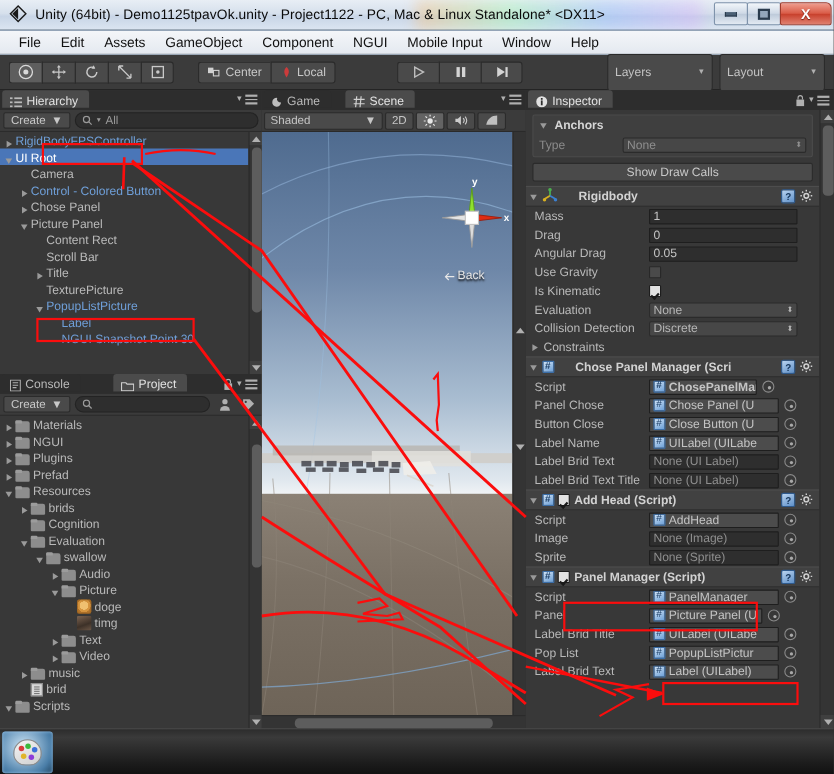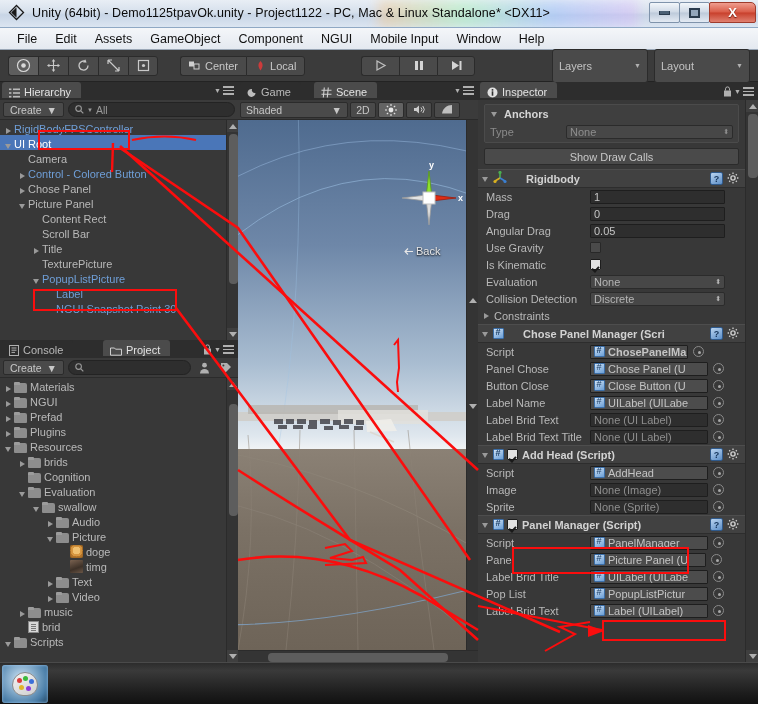--- a/index.html
+++ b/index.html
@@ -489,27 +489,27 @@
         <div class="trow">
           <span style="flex: 0 0 4px;"></span>
           <span class="arrow r"></span>
           <span class="folder"></span>
           <span class="nm-plain">NGUI</span>
         </div>
         <div class="trow">
           <span style="flex: 0 0 4px;"></span>
           <span class="arrow r"></span>
           <span class="folder"></span>
+          <span class="nm-plain">Plugins</span>
+        </div>
+        <div class="trow">
+          <span style="flex: 0 0 4px;"></span>
+          <span class="arrow r"></span>
+          <span class="folder"></span>
           <span class="nm-plain">Prefad</span>
-        </div>
-        <div class="trow">
-          <span style="flex: 0 0 4px;"></span>
-          <span class="arrow r"></span>
-          <span class="folder"></span>
-          <span class="nm-plain">Plugins</span>
         </div>
         <div class="trow">
           <span style="flex: 0 0 4px;"></span>
           <span class="arrow d"></span>
           <span class="folder"></span>
           <span class="nm-plain">Resources</span>
         </div>
         <div class="trow">
           <span style="flex: 0 0 18px;"></span>
           <span class="arrow r"></span>
@@ -930,21 +930,21 @@
           <div class="irow">
             <span class="ilabel">Script</span>
             <span class="ifield obj" style="width: 118px;">
               <span class="objicon"></span>
               <span>PanelManager</span>
             </span>
             <span class="ocirc" style="margin-left: 5px;"></span>
           </div>
           <div class="irow">
             <span class="ilabel">Panel</span>
-            <span class="ifield obj" style="width: 116px;">
+            <span class="ifield obj" style="width: 103px;">
               <span class="objicon"></span>
               <span>Picture Panel (U</span>
             </span>
             <span class="ocirc" style="margin-left: 5px;"></span>
           </div>
           <div class="irow">
             <span class="ilabel">Label Brid Title</span>
             <span class="ifield obj" style="width: 118px;">
               <span class="objicon"></span>
               <span>UILabel (UILabe</span>

